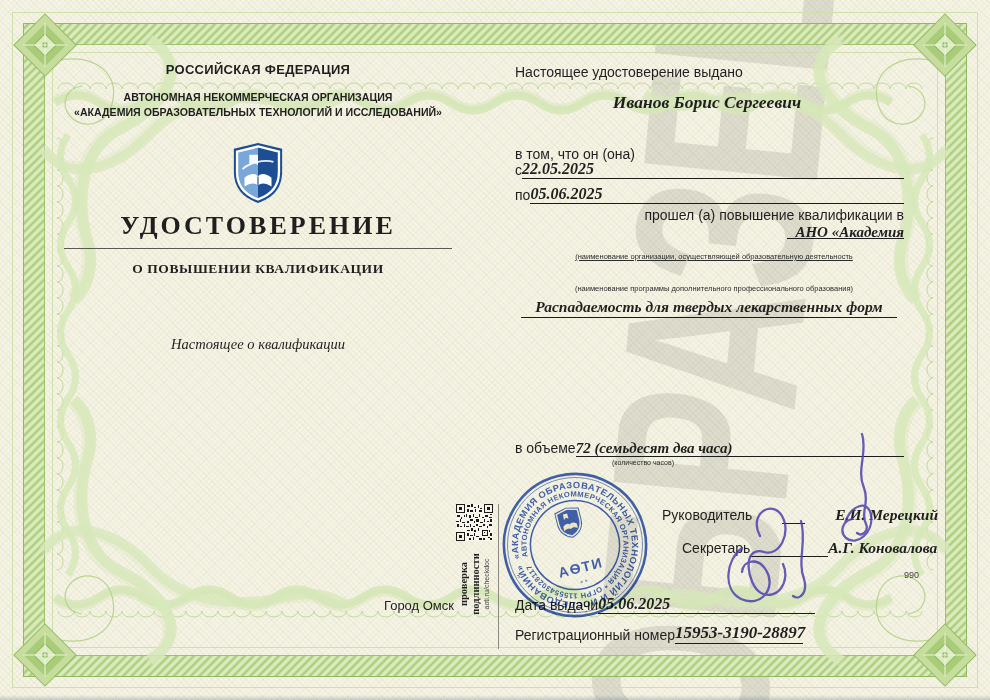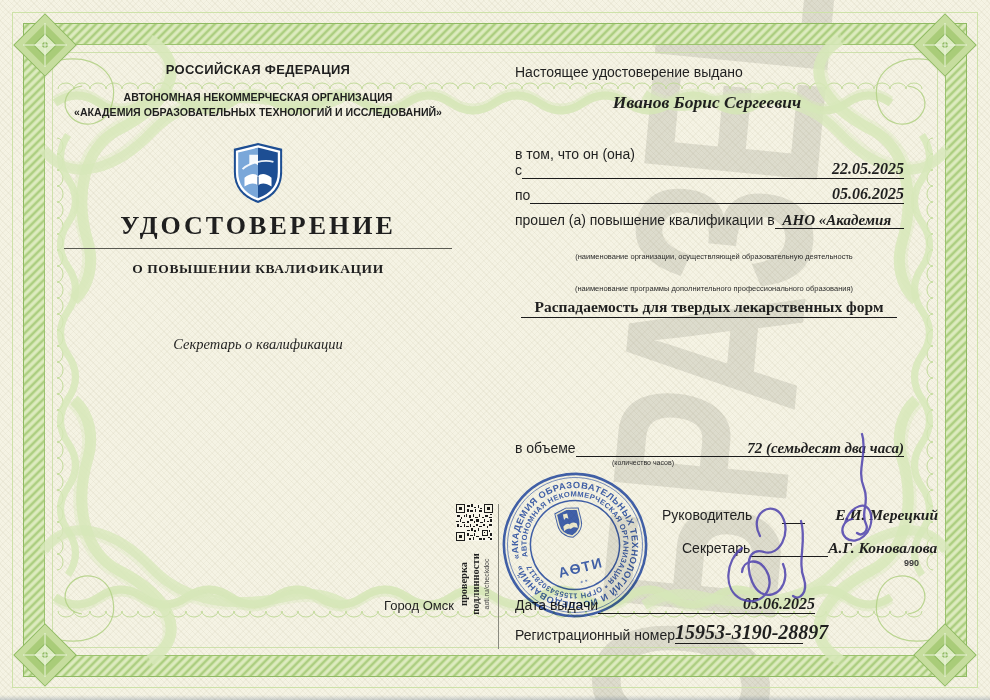--- a/index.html
+++ b/index.html
@@ -25,29 +25,29 @@
   .subtitle{position:absolute;top:203px;left:0;width:100%;font-family:"Liberation Serif",serif;
     font-weight:bold;font-size:13.5px;letter-spacing:.6px;}
   .doc-type{position:absolute;top:278px;left:0;width:100%;font-family:"Liberation Serif",serif;
     font-style:italic;font-size:14.5px;}
   .city{position:absolute;left:62px;top:598px;width:392px;text-align:right;font-size:13px;}
   
   .right-col{position:absolute;left:514px;top:58px;width:426px;height:600px;font-size:14px;}
   .abs{position:absolute;}
   .row{position:absolute;display:flex;align-items:flex-end;}
   .lbl{white-space:nowrap;line-height:1.2;}
-  .fill{flex:1;border-bottom:1.4px solid #1c1c1c;text-align:right;line-height:1.1;min-height:14px;}
+  .fill{flex:1;border-bottom:1.4px solid #1c1c1c;text-align:left;line-height:1.1;min-height:14px;}
   .fill.left{text-align:left;padding-left:8px;}
   .value{font-family:"Liberation Serif",serif;font-style:italic;font-weight:bold;font-size:16px;white-space:nowrap;}
   .value.sm{font-size:15px;}
   .caption{position:absolute;font-size:7.5px;color:#2b2b2b;white-space:nowrap;}
   .center{text-align:center;}
   .recipient{font-family:Liberation Serif, serif;font-style:italic;font-weight:bold;font-size:17.5px;}
   .prog-name{display:inline-block;padding:0 14px 1px;border-bottom:1.4px solid #1c1c1c;
-    font-family:"Liberation Serif",serif;font-weight:bold;font-size:15.5px;}
+    font-family:"Liberation Serif",serif;font-style:italic;font-weight:bold;font-size:15.5px;}
   .sig-name{font-family:"Liberation Serif",serif;font-style:italic;font-weight:bold;font-size:15.5px;white-space:nowrap;}
   .sig-gap{border-bottom:1.4px solid #1c1c1c;}
   .form-number{position:absolute;font-size:9px;color:#3c3c3c;}
   
   .verify-caption{position:absolute;left:458px;top:625px;width:82px;height:38px;
     transform:rotate(-90deg);transform-origin:top left;text-align:center;}
   .verify-caption .b{font-weight:bold;font-size:10.5px;line-height:1.15;font-family:"Liberation Serif",serif;}
   .verify-caption .u{font-size:7px;color:#444;margin-top:1px;}
   .verify-divider{position:absolute;left:498px;top:504px;width:1px;height:145px;background:#8a8a80;}
   .qr{position:absolute;left:456px;top:504px;width:37px;height:37px;}
@@ -130,45 +130,45 @@
       <path d="M29,4.5 L7.3,9.8 V31 C7.3,45.8 16,54.8 29,59.4 Z" fill="#7aa7d9"></path>
       <path d="M29,4.5 L50.7,9.8 V31 C50.7,45.8 42,54.8 29,59.4 C16,54.8 7.3,45.8 7.3,31 V9.8 Z" fill="none" stroke="#ffffff" stroke-width="2.4"></path>
       <path d="M20,13 h9 v11 l-4.5,-3.2 -4.5,3.2 Z" fill="#ffffff" opacity="0.92"></path>
       <path d="M13,28 C20,21.5 35,17.5 45,20.5" stroke="#ffffff" stroke-width="2" fill="none" opacity="0.9"></path>
       <path d="M15,37 C21,32 26,32 29,35.5 C32,32 37,32 43,37 L43,46 C37,42 32,42 29,45 C26,42 21,42 15,46 Z" fill="#ffffff"></path>
       <line x1="29" y1="35.5" x2="29" y2="45" stroke="#1d4e93" stroke-width="1.2"></line>
     </svg>
     <div class="title">УДОСТОВЕРЕНИЕ</div>
     <div class="title-rule"></div>
     <div class="subtitle">О ПОВЫШЕНИИ КВАЛИФИКАЦИИ</div>
-    <div class="doc-type">Секретарь о квалификации</div>
+    <div class="doc-type">Настоящее о квалификации</div>
   </div>
   <div class="city">Город Омск</div>
 
   <div class="right-col">
     <div class="abs" style="top:6px;left:1px;">Настоящее удостоверение выдано</div>
     <div class="abs center" style="top:34px;left:0;width:386px;">
       <span class="recipient">Иванов Борис Сергеевич</span>
     </div>
     <div class="abs" style="top:88px;left:1px;">в том, что он (она)</div>
 
     <div class="row" style="top:99px;left:1px;width:389px;height:22px;">
       <span class="lbl">с</span>
       <span class="fill"><span class="value">22.05.2025</span></span>
     </div>
     <div class="row" style="top:124px;left:1px;width:389px;height:22px;">
       <span class="lbl">по</span>
       <span class="fill"><span class="value">05.06.2025</span></span>
     </div>
 
-    <div class="row" style="top:149px;left:1px;width:389px;height:22px;">
+    <div class="row" style="top:149px;left:1px;width:389px;height:22px;flex-direction:column;">
       <span class="lbl">прошел (а) повышение квалификации в</span>
       <span class="fill left"><span class="value sm">АНО «Академия</span></span>
     </div>
-    <div class="caption" style="top:194px;left:40px;width:320px;text-align:center;">(наименование организации, осуществляющей образовательную деятельность</div>
+    <div class="caption" style="top:194px;left:40px;width:320px;text-align:center;text-decoration:underline;">(наименование организации, осуществляющей образовательную деятельность</div>
 
     <div class="caption" style="top:226px;left:40px;width:320px;text-align:center;">(наименование программы дополнительного профессионального образования)</div>
     <div class="abs center" style="top:240px;left:0;width:390px;">
       <span class="prog-name">Распадаемость для твердых лекарственных форм</span>
     </div>
 
     <div class="row" style="top:377px;left:1px;width:389px;height:22px;">
       <span class="lbl">в объеме</span>
       <span class="fill"><span class="value sm">72 (семьдесят два  часа)</span></span>
     </div>
@@ -177,29 +177,29 @@
     <div class="row" style="top:444px;left:148px;width:276px;height:22px;gap:30px;">
       <span class="lbl">Руководитель</span>
       <span class="sig-gap" style="width:72px;"></span>
       <span class="sig-name">Е.И. Мерецкий</span>
     </div>
     <div class="row" style="top:477px;left:168px;width:256px;height:22px;">
       <span class="lbl">Секретарь</span>
       <span class="sig-gap" style="width:78px;"></span>
       <span class="sig-name">А.Г. Коновалова</span>
     </div>
-    <div class="form-number" style="top:500px;left:390px;font-weight:bold;">990</div>
+    <div class="form-number" style="top:512px;left:390px;">990</div>
 
     <div class="row" style="top:534px;left:1px;width:300px;height:22px;">
       <span class="lbl">Дата выдачи</span>
       <span class="fill"><span class="value">05.06.2025</span></span>
     </div>
     <div class="row" style="top:564px;left:1px;width:300px;height:22px;">
       <span class="lbl">Регистрационный номер</span>
-      <span class="fill" style="max-width:128px;"><span class="value" style="font-size:20px;">15953-3190-28897</span></span>
+      <span class="fill" style="max-width:128px;"><span class="value" style="font-size:17px;">15953-3190-28897</span></span>
     </div>
   </div>
 
   <svg class="qr" viewBox="0 0 29 29" style="shape-rendering:crispEdges;">
     <defs>
       <g id="fp">
           <rect width="7" height="7" fill="#1a1a1a"></rect>
           <rect x="1" y="1" width="5" height="5" fill="#f5f3e4"></rect>
           <rect x="2" y="2" width="3" height="3" fill="#1a1a1a"></rect>
         </g>

